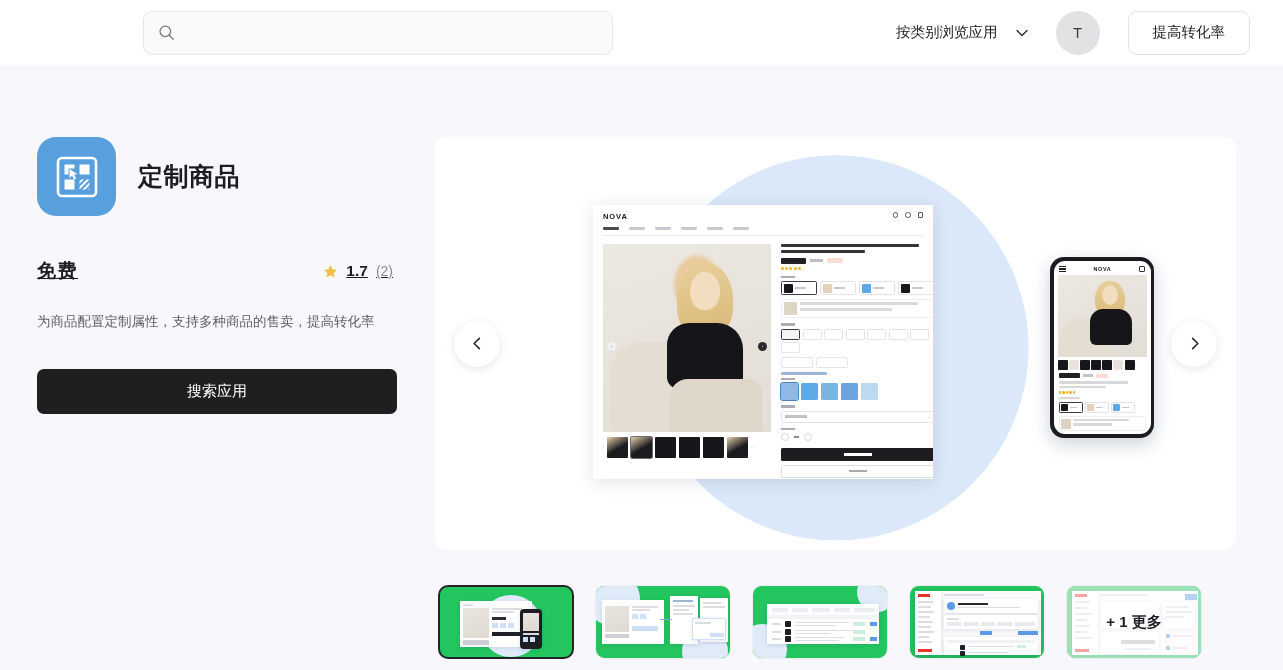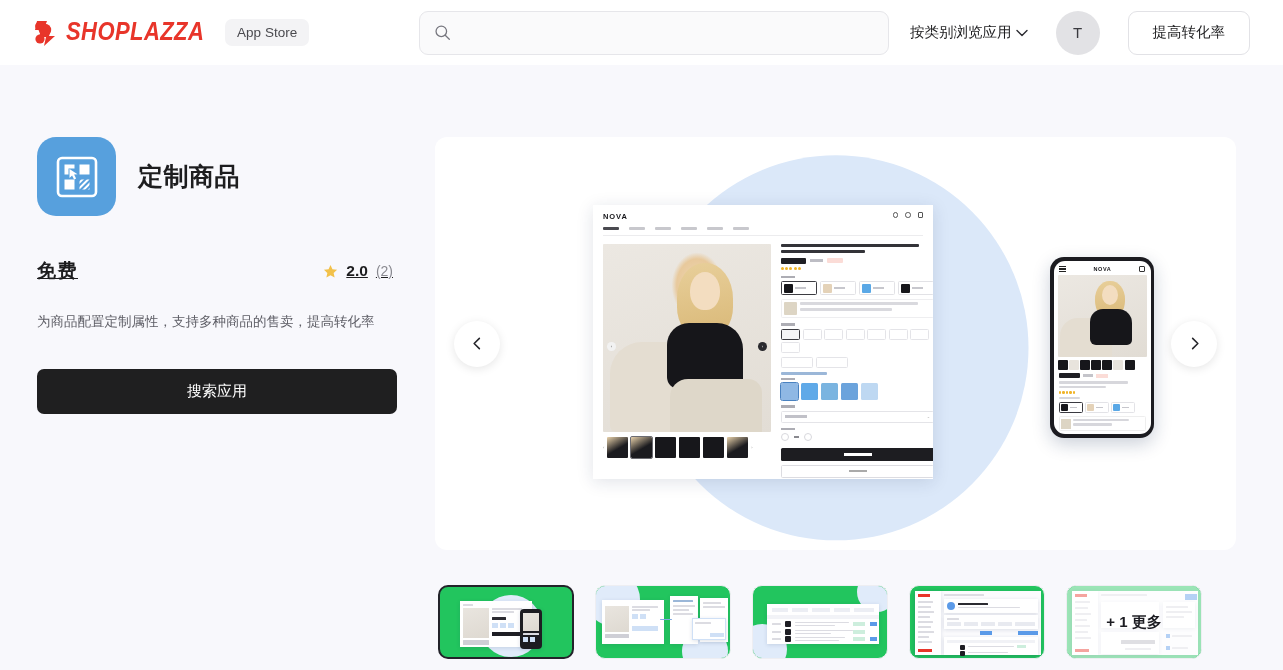--- a/index.html
+++ b/index.html
@@ -65,21 +65,21 @@
   }
   .search-input::placeholder { color: #8c8c94; }
 
   .header-right {
     margin-left: auto;
     display: flex;
     align-items: center;
     gap: 28px;
   }
   .cat-dropdown {
-    display: flex; align-items: center; gap: 4px;
+    display: flex; align-items: center; gap: 18px;
     font-size: 14.5px; color: #1d1d1f; cursor: pointer; white-space: nowrap;
   }
   .avatar {
     width: 44px; height: 44px; border-radius: 50%;
     background: #e2e2e5; color: #3a3a3f;
     display: flex; align-items: center; justify-content: center;
     font-size: 15px; font-weight: 500; cursor: pointer;
   }
   .logout-btn {
     height: 44px; padding: 0 24px;
@@ -349,32 +349,20 @@
   .tb-img { position:absolute; background: linear-gradient(160deg,#e9e5df,#ded9d1); }
   .tb-blue { position:absolute; background:#cfe0f6; }
   .tb-red { position:absolute; background:#e8352a; }
   .tb-grn { position:absolute; background:#cdeedd; }
 </style>
 </head>
 <body>
 
 <div class="header">
 
-  <div class="brand">
-    <div class="logo-lockup">
-      <svg class="logo-mark" viewBox="0 0 26 28">
-        <path d="M4 2 L14 2 L11 10 L18 10 L16 17 L22 17 L11 27 L13 18 L6 18 L8 11 L2 11 Z" fill="#e8352a"></path>
-        <circle cx="12" cy="11" r="6.2" fill="#e8352a"></circle>
-        <circle cx="6.5" cy="7" r="4.4" fill="#e8352a"></circle>
-        <circle cx="7" cy="20" r="4.6" fill="#e8352a"></circle>
-      </svg>
-      <span class="logo-word">SHOPLAZZA</span>
-    </div>
-    <span class="store-badge">App Store</span>
-  </div>
 
   <div class="search-wrap">
     <svg width="17" height="17" viewBox="0 0 20 20">
       <circle cx="8.6" cy="8.6" r="6.2" fill="none" stroke="#76767e" stroke-width="1.5"></circle>
       <line x1="13.2" y1="13.2" x2="18" y2="18" stroke="#76767e" stroke-width="1.5" stroke-linecap="round"></line>
     </svg>
   </div>
 
   <div class="header-right">
     <div class="cat-dropdown">
@@ -412,21 +400,21 @@
       </div>
       <h1 class="app-title">定制商品</h1>
     </div>
 
     <div class="meta-row">
       <div class="price-label">免费</div>
       <div class="rating">
         <svg class="star" viewBox="0 0 20 20">
           <path d="M10 1.2 L12.6 7 L18.8 7.7 L14.2 11.9 L15.5 18 L10 14.9 L4.5 18 L5.8 11.9 L1.2 7.7 L7.4 7 Z" fill="#f2c14a"></path>
         </svg>
-        <span class="rating-value">2.0</span>
+        <span class="rating-value">1.7</span>
         <span class="rating-count">(2)</span>
       </div>
     </div>
 
     <p class="app-desc">为商品配置定制属性，支持多种商品的售卖，提高转化率</p>
 
     <button class="open-btn">搜索应用</button>
   </div>
 
   <div class="carousel-col">

